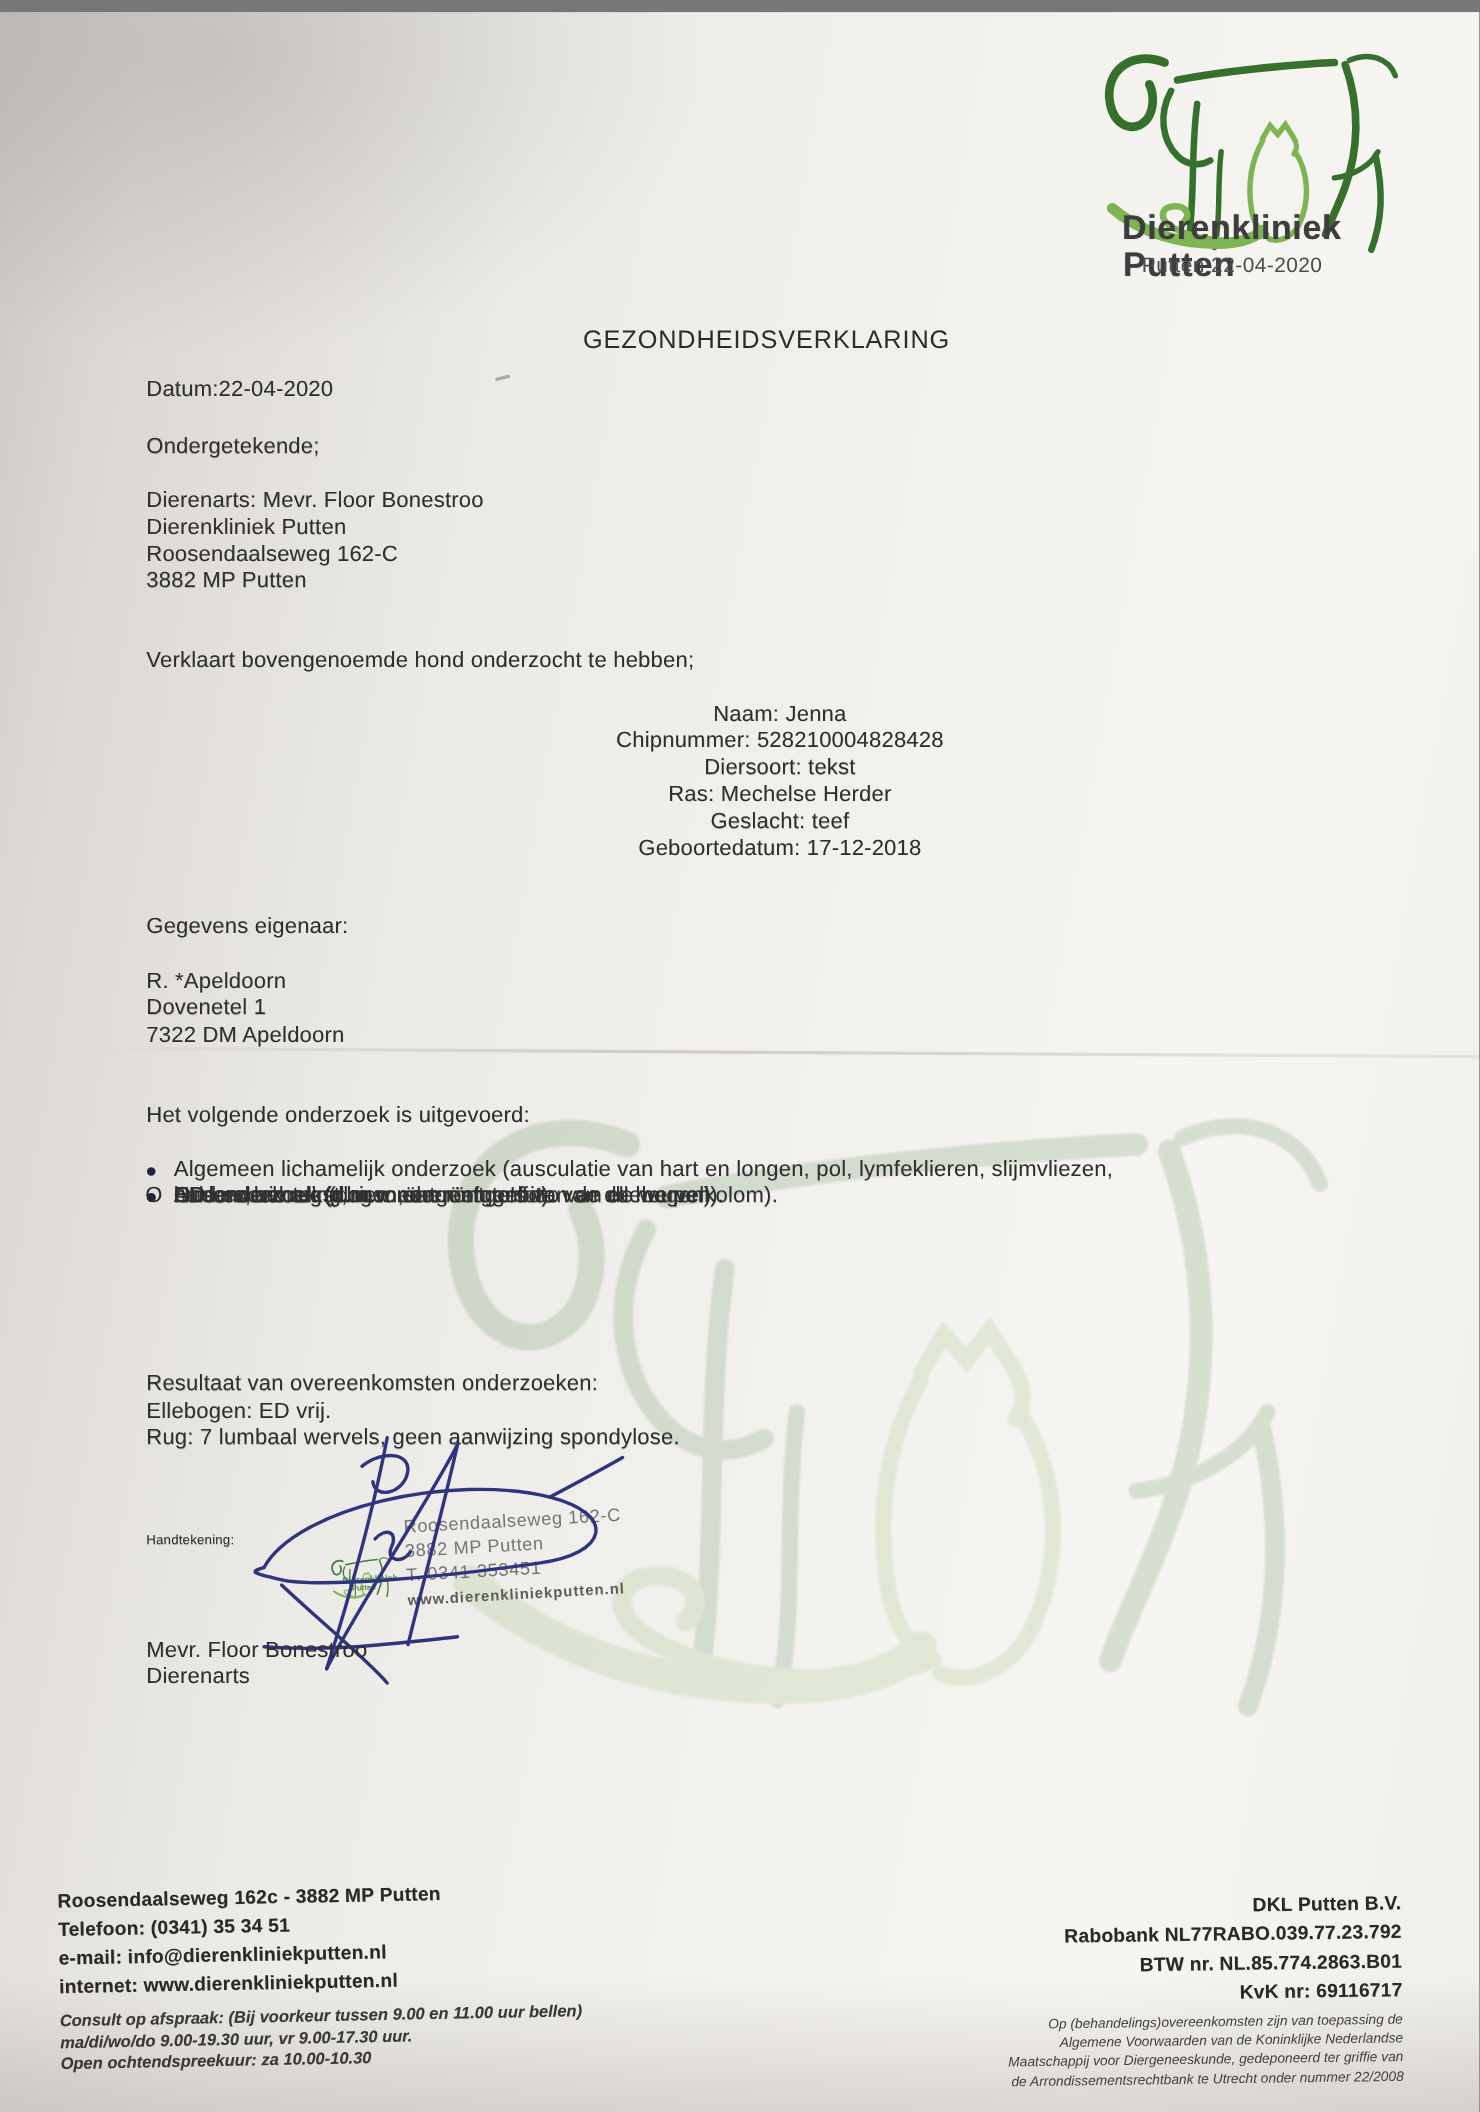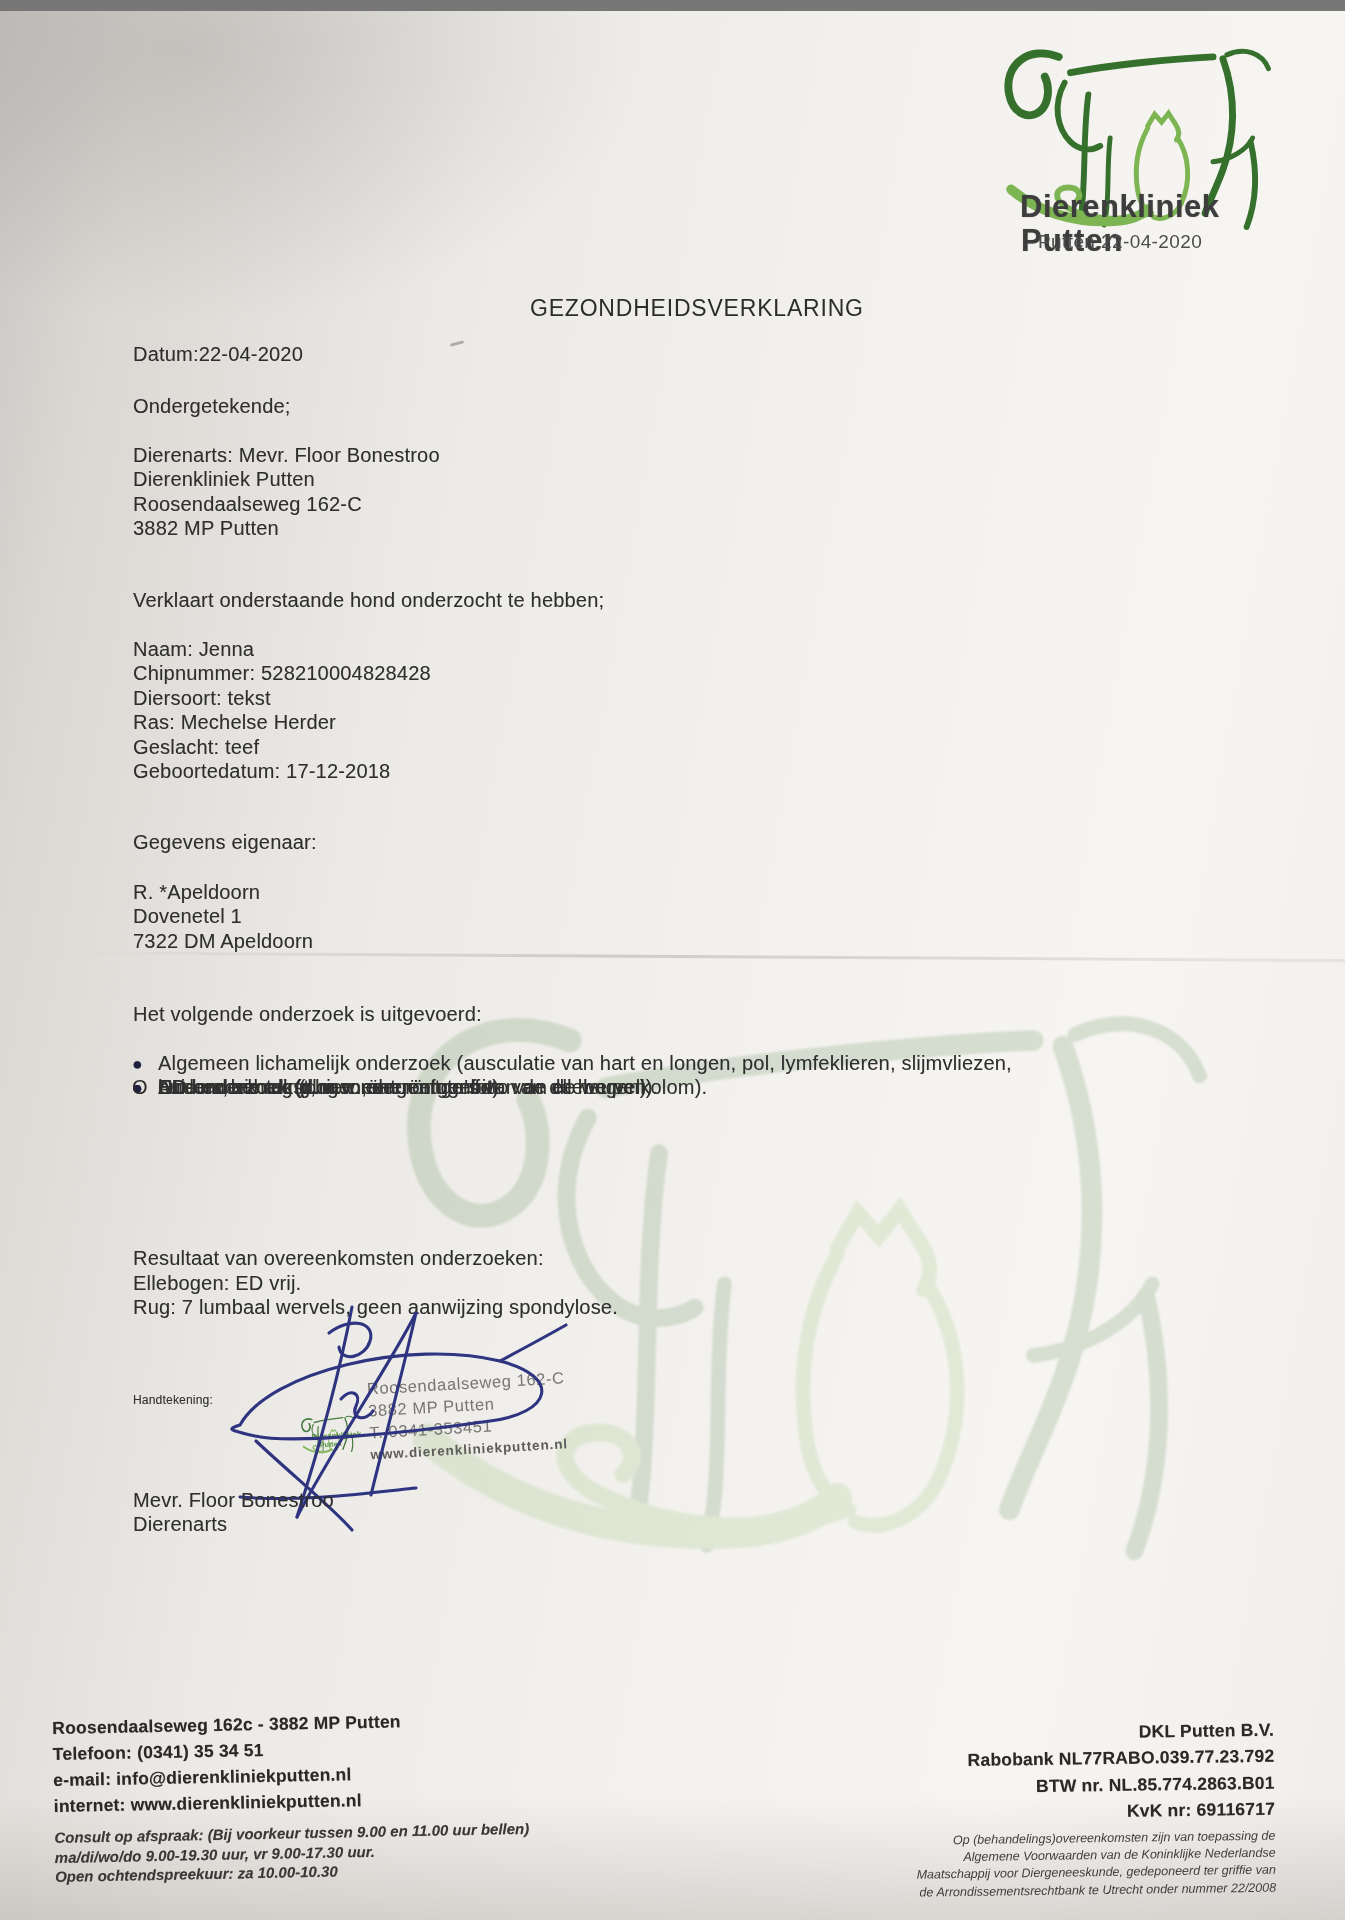--- a/index.html
+++ b/index.html
@@ -29,21 +29,21 @@
   
   .doc-title{left:530px;top:284px;margin:0;font-size:23px;font-weight:500;letter-spacing:0.8px;color:#2c2c2c;}
   
   .tline{position:relative;font-size:20px;line-height:24.4px;letter-spacing:0.2px;color:#2e2e2e;
          text-shadow:0.3px 0.3px 0.6px rgba(90,90,90,0.35);white-space:nowrap;}
   .block{width:1120px;}
   .blk-datum{left:133px;top:331px;}
   .blk-onder{left:133px;top:383px;}
   .blk-vet{left:133px;top:432px;}
   .blk-decl{left:133px;top:577px;}
-  .blk-dog{left:133px;top:626px;}
+  .blk-dog{left:149px;top:626px;text-align:center;}
   .blk-ownh{left:133px;top:819px;}
   .blk-own{left:133px;top:869px;}
   .blk-examh{left:133px;top:991px;}
   .blk-check{left:131px;top:1040px;width:1130px;}
   .check-item{position:relative;padding-left:27px;font-size:20px;line-height:24.4px;letter-spacing:0.2px;
               color:#2e2e2e;text-shadow:0.3px 0.3px 0.6px rgba(90,90,90,0.35);}
   .check-item .bullet{left:1px;top:1px;font-size:18px;color:#1f2240;text-shadow:none;}
   .check-item.open .bullet{font-size:20px;color:#2a2a2a;top:0;}
   .blk-resh{left:133px;top:1235px;}
   .blk-res{left:133px;top:1260px;}
@@ -126,21 +126,21 @@
   <div class="block blk-onder">
       <div class="tline">Ondergetekende;</div>
     </div>
   <div class="block blk-vet">
     <div class="tline">Dierenarts: Mevr. Floor Bonestroo</div>
     <div class="tline">Dierenkliniek Putten</div>
     <div class="tline">Roosendaalseweg 162-C</div>
     <div class="tline">3882 MP Putten</div>
   </div>
   <div class="block blk-decl">
-      <div class="tline">Verklaart onderstaande hond onderzocht te hebben;</div>
+      <div class="tline">Verklaart bovengenoemde hond onderzocht te hebben;</div>
     </div>
 
   <div class="block blk-dog">
     <div class="tline">Naam: Jenna</div>
     <div class="tline">Chipnummer: 528210004828428</div>
     <div class="tline">Diersoort: tekst</div>
     <div class="tline">Ras: Mechelse Herder</div>
     <div class="tline">Geslacht: teef</div>
     <div class="tline">Geboortedatum: 17-12-2018</div>
   </div>

